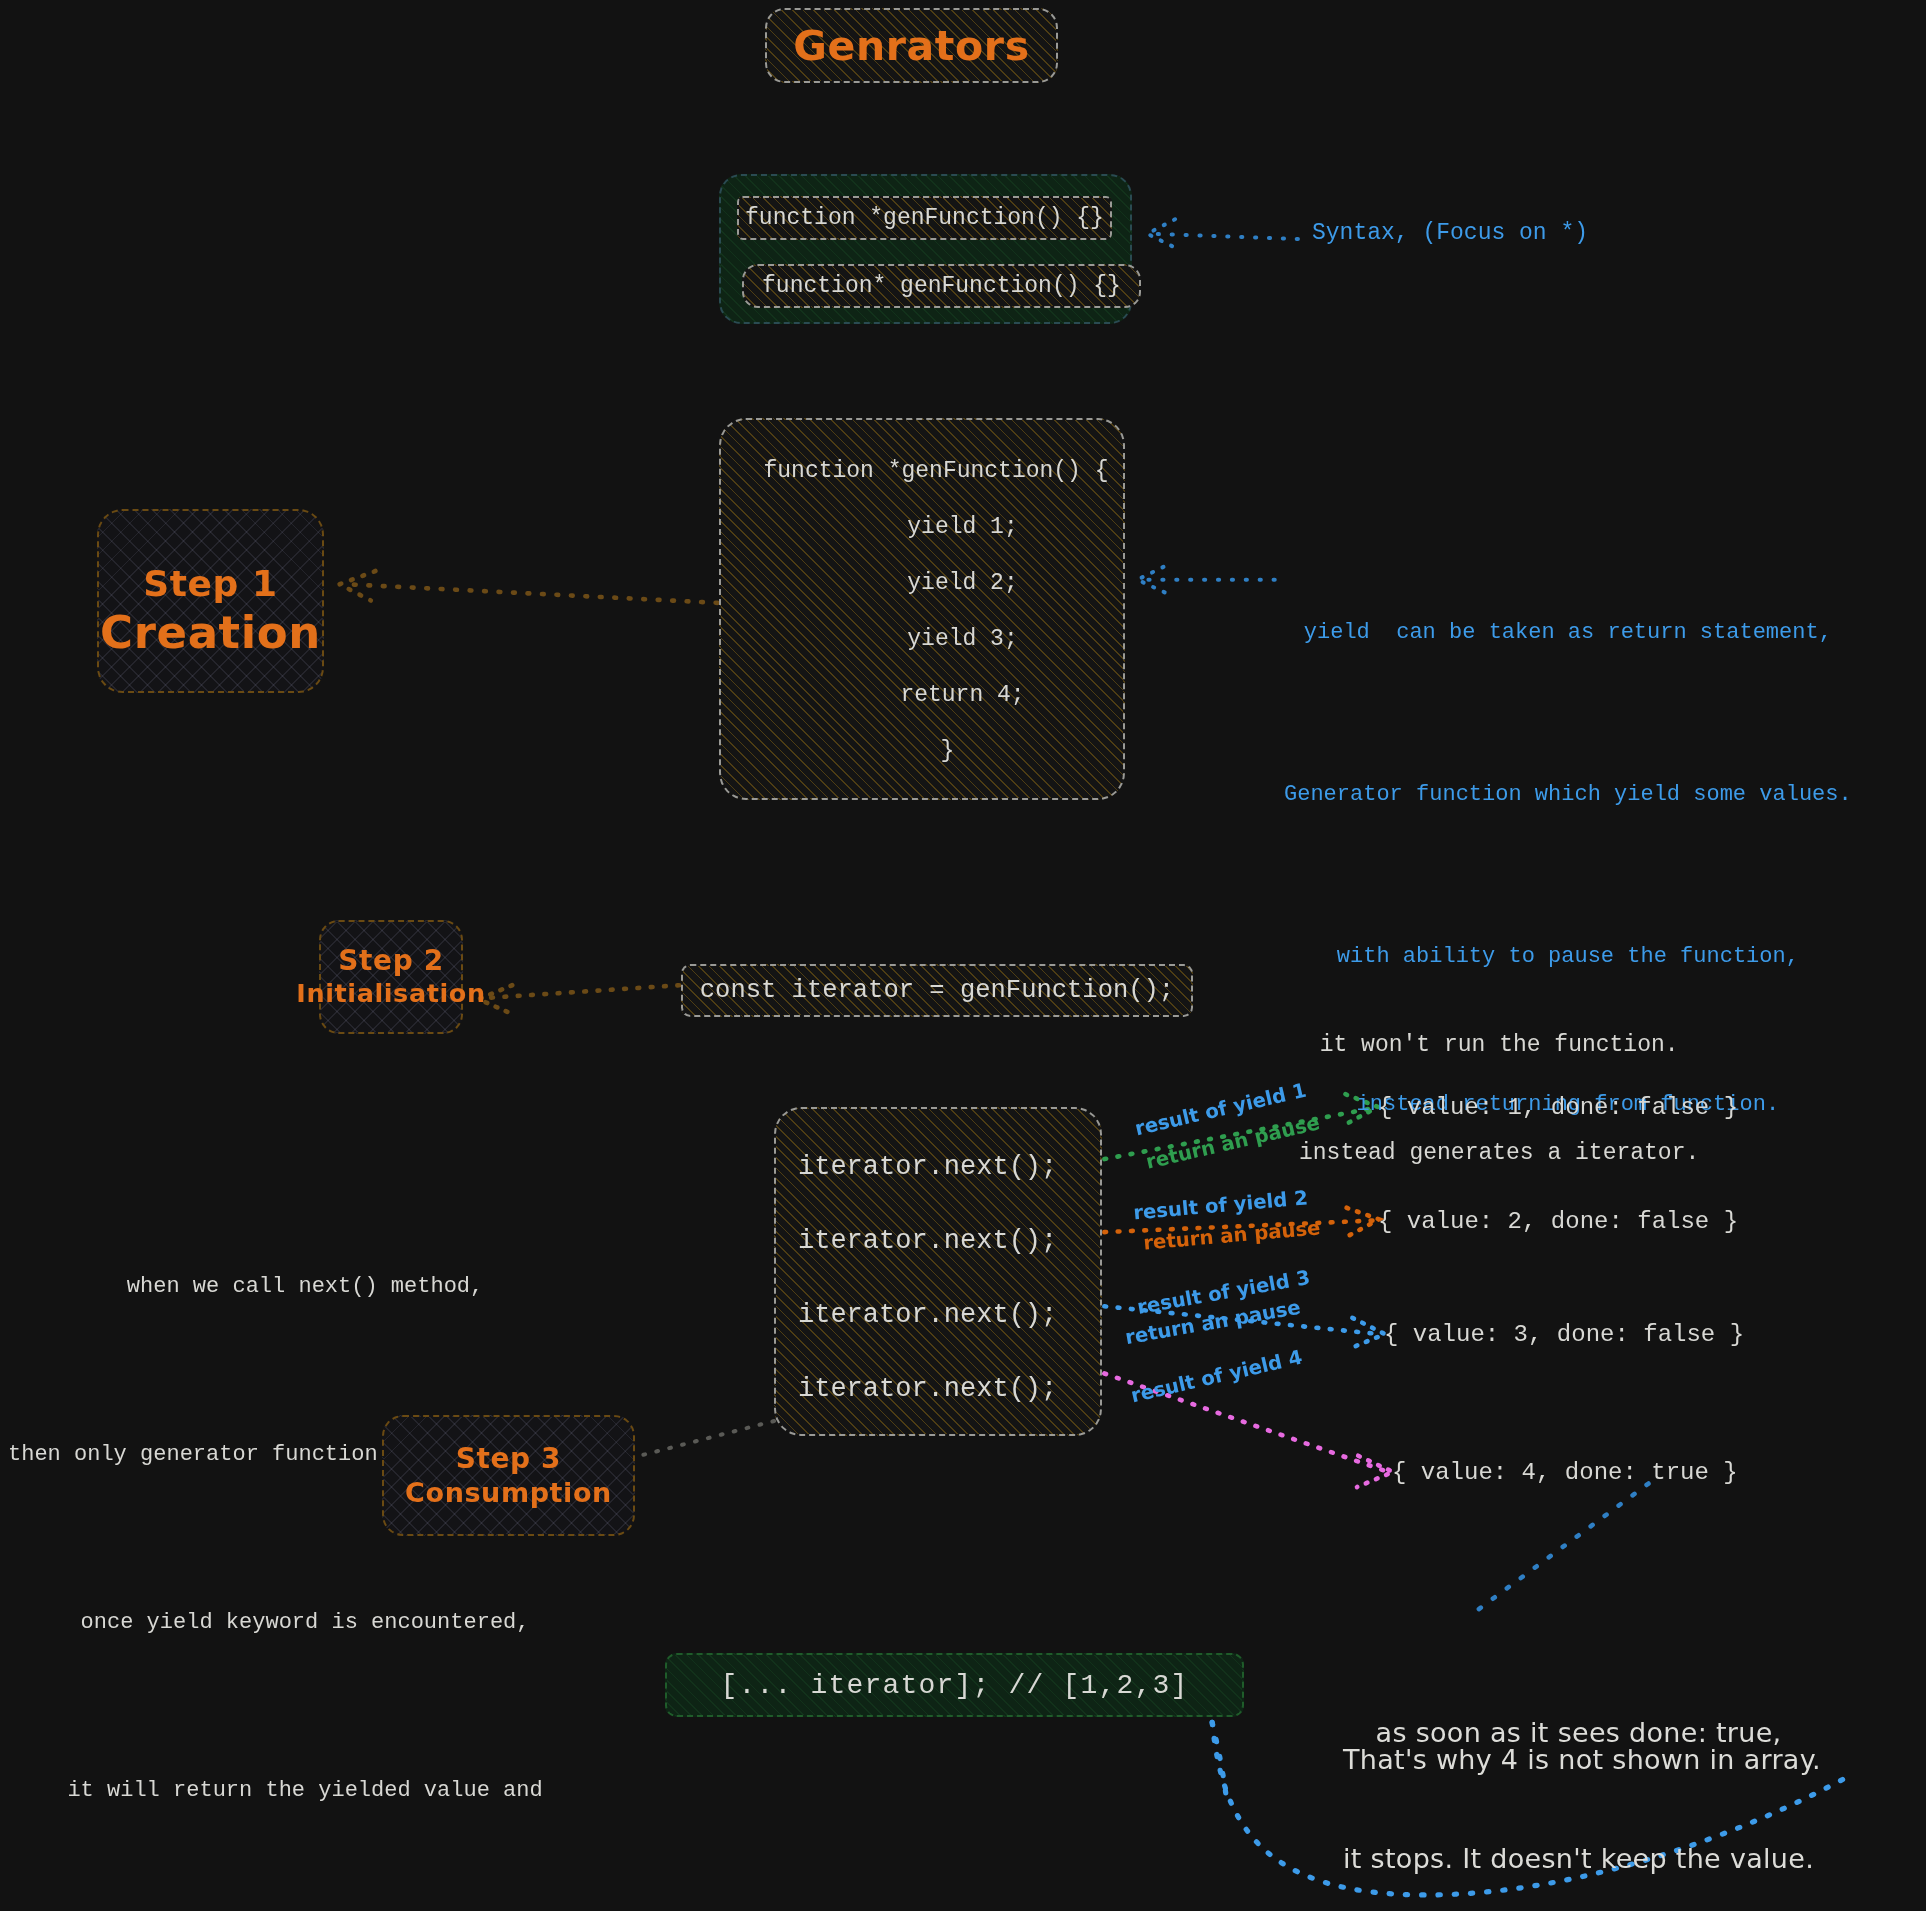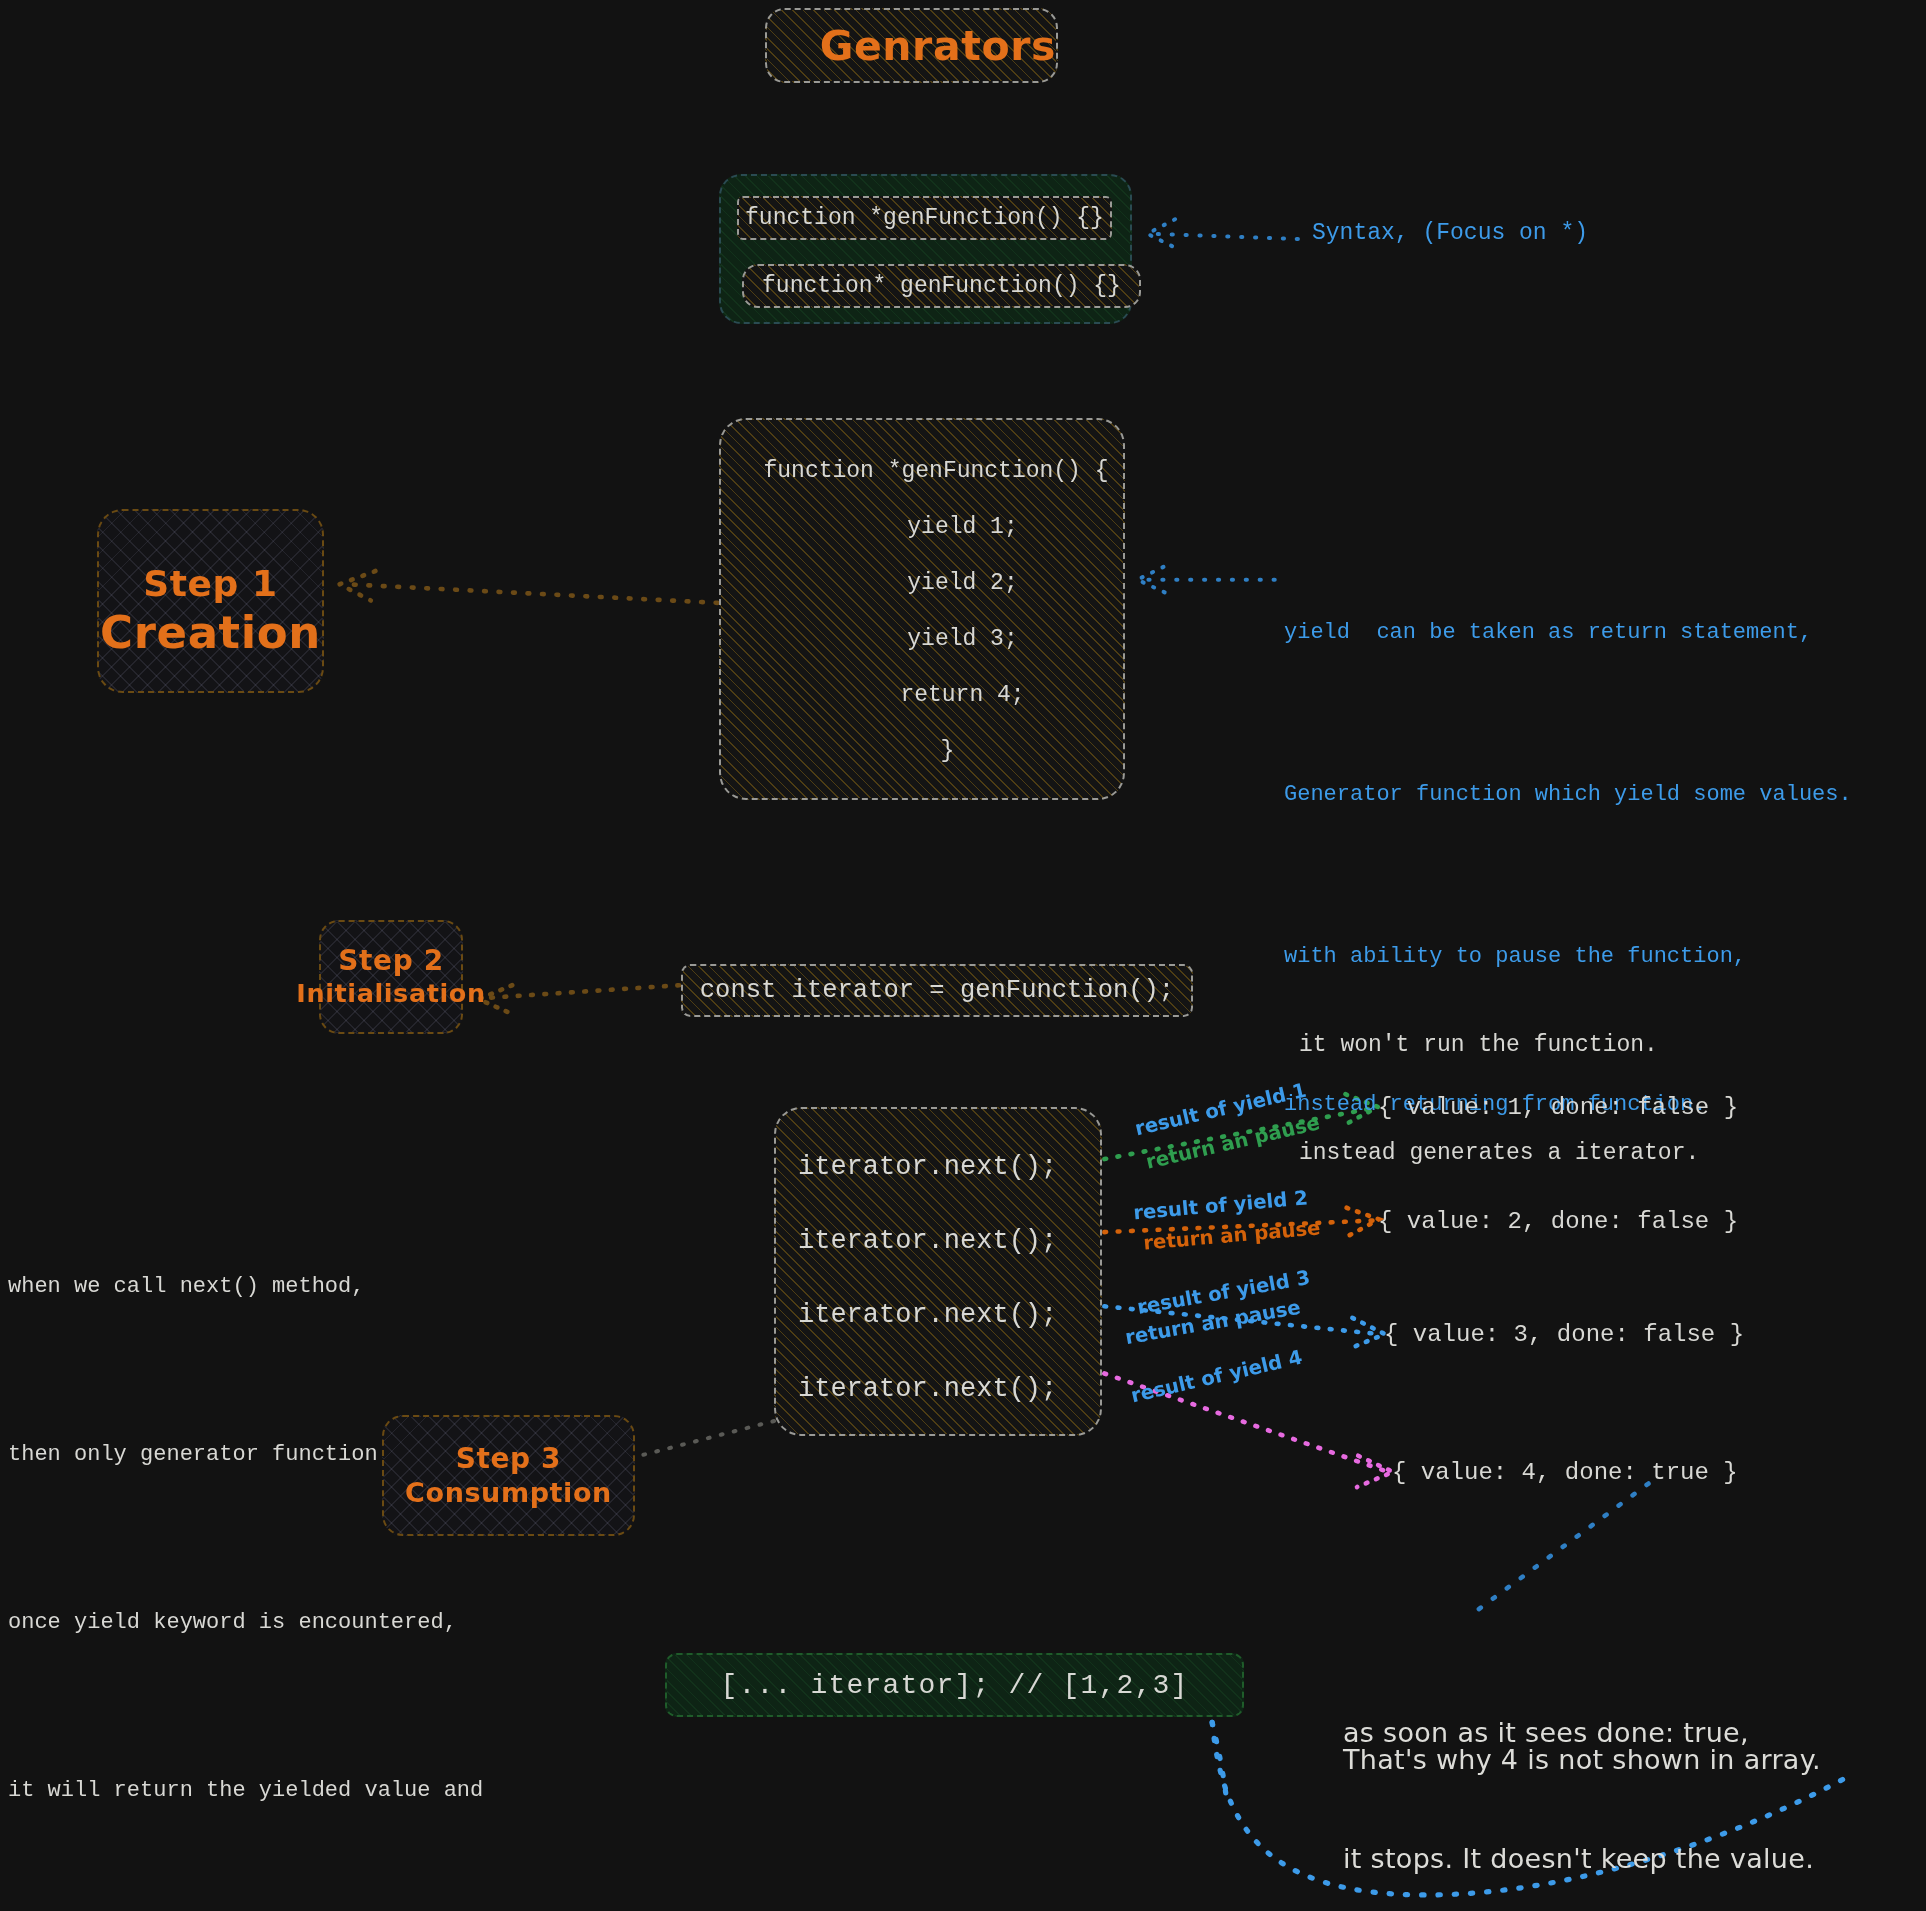--- a/index.html
+++ b/index.html
@@ -38,24 +38,24 @@
   
   .hand{font-family:"DejaVu Sans",sans-serif;font-weight:700;letter-spacing:0.6px;}
   .code{font-family:"Liberation Mono",monospace;color:#d8d8d4;}
   .note-blue{font-family:"Liberation Mono",monospace;color:#3d9be9;}
   .note-white{font-family:"Liberation Mono",monospace;color:#d8d8d4;}
 
   .title-txt{color:#e3701a;font-size:43px;}
   .step-txt{color:#e3701a;font-size:0;line-height:1;}
   .step-txt span{display:block;}
 
-  .annot{position:absolute;white-space:pre;}
-
-  
-  #title-box{left:765px;top:8px;width:293px;height:75px;justify-content:flex-end;}
+  .annot{position:absolute;white-space:pre;text-align:center;}
+
+  
+  #title-box{left:765px;top:8px;width:293px;height:75px;}
   #title-box .title-txt{font-size:41px;}
 
   #syntax-group{left:719px;top:174px;width:413px;height:150px;}
   #syntax-1{left:737px;top:196px;width:375px;height:44px;border-radius:6px;}
   #syntax-2{left:742px;top:264px;width:399px;height:44px;border-radius:16px;}
   #syntax-1 .code,#syntax-2 .code{font-size:23px;}
 
   #genfn-box{left:719px;top:418px;width:406px;height:382px;border-radius:27px;
              display:block;padding:23px 0 0 0;}
   #genfn-box .code{font-size:23px;line-height:56px;text-align:center;}

